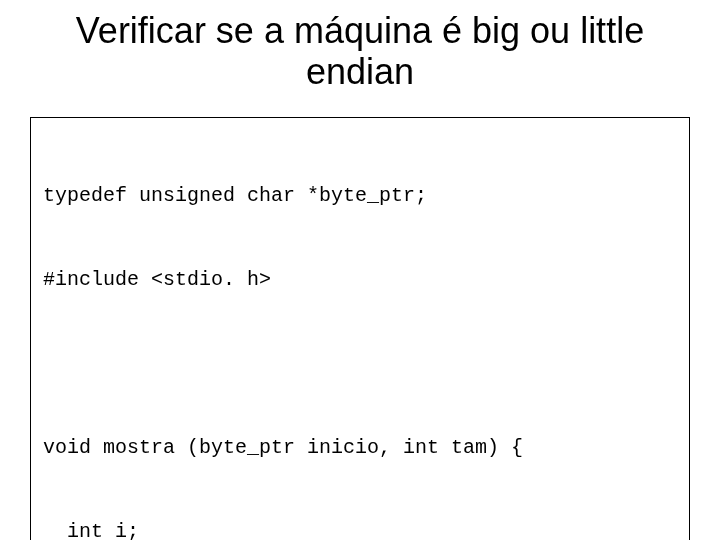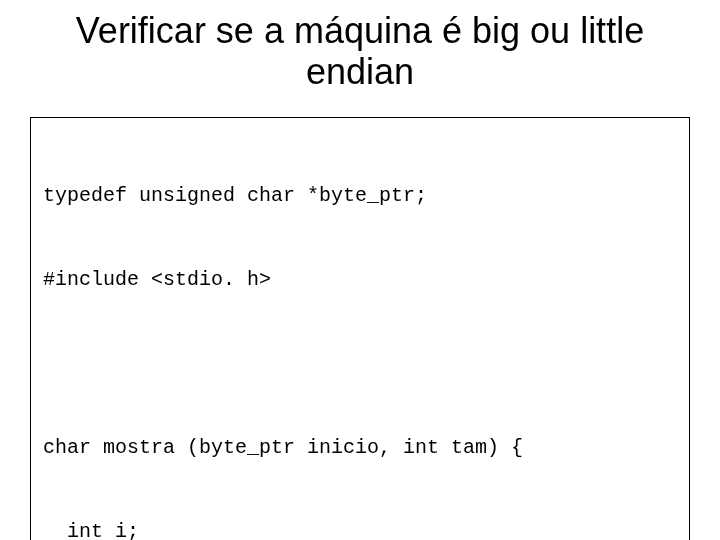--- a/index.html
+++ b/index.html
@@ -40,21 +40,21 @@
 </head>
 <body>
 
 <div class="slide">
   <h1 class="title">Verificar se a máquina é big ou little endian</h1>
 
   <div class="codebox">
     <span class="line">typedef unsigned char *byte_ptr;</span>
     <span class="line">#include &lt;stdio. h&gt;</span>
     <span class="line blank"></span>
-    <span class="line">char mostra (byte_ptr inicio, int tam) {</span>
+    <span class="line">void mostra (byte_ptr inicio, int tam) {</span>
     <span class="line">  int i;</span>
     
     
     
     
     
     
     
   </div>
 </div>

